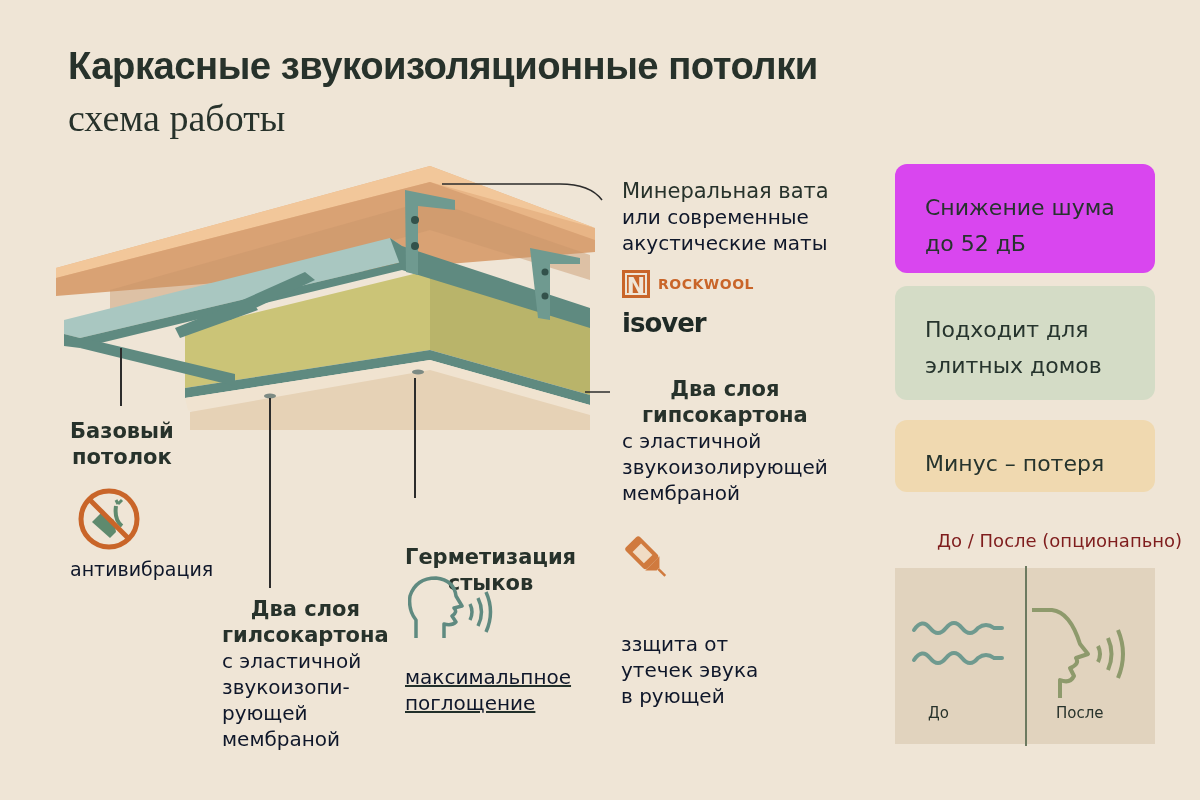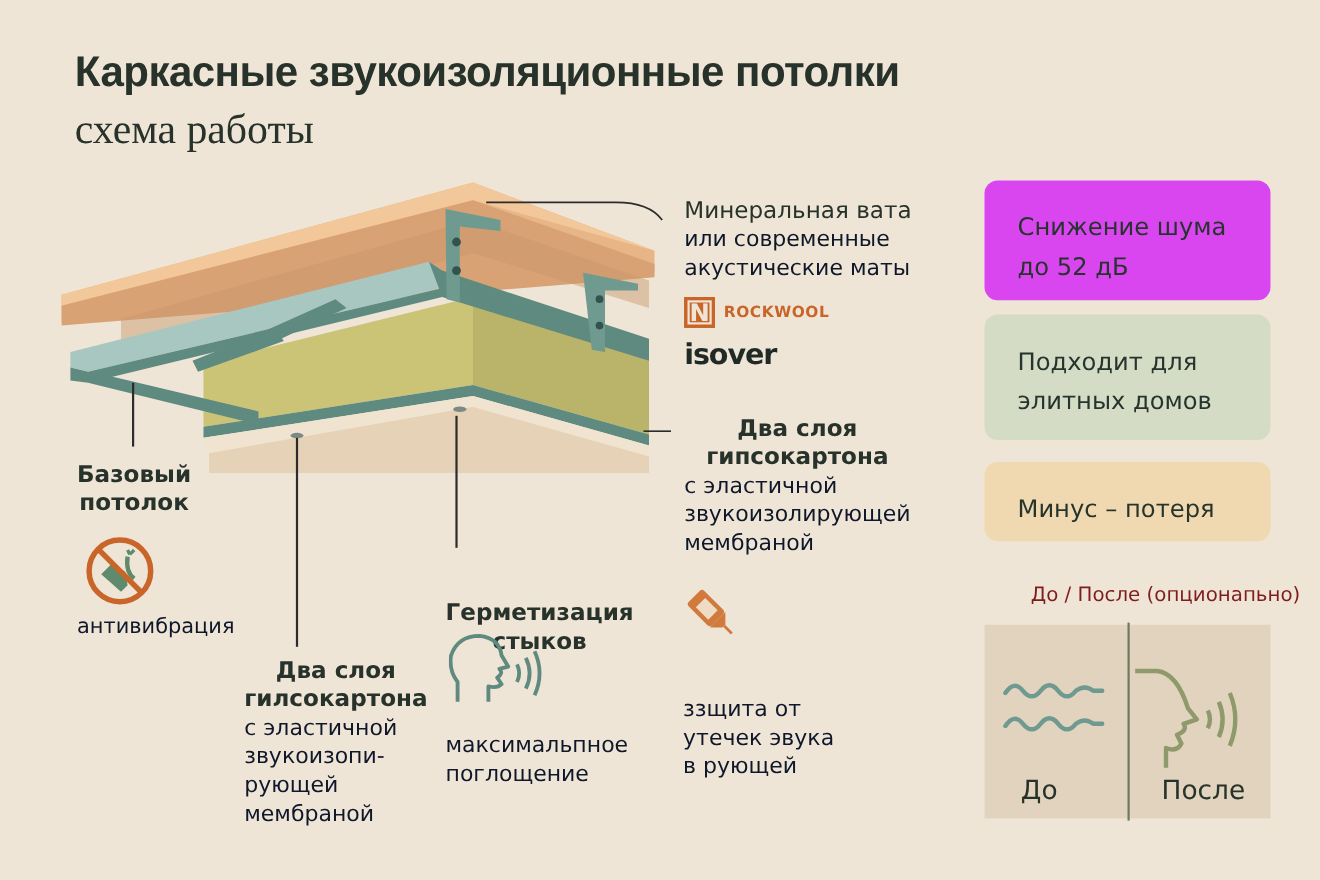--- a/index.html
+++ b/index.html
@@ -28,21 +28,21 @@
   .card {
     left: 895px; width: 260px; border-radius: 12px;
     padding: 26px 30px; font-size: 22px; line-height: 36px; color: #26342d;
   }
   .card-1 { top: 164px; height: 109px; background: #d946ef; }
   .card-2 { top: 286px; height: 114px; background: #d4dcc6; }
   .card-3 { top: 420px; height: 72px; background: #f0d9b0; }
   .ba-title { left: 937px; top: 530px; font-size: 18px; color: #7f1d1d; }
   .ba-box { left: 895px; top: 568px; width: 260px; height: 176px; background: #e1d3be; }
   .ba-divider { left: 1025px; top: 566px; width: 2px; height: 180px; background: #6c7a60; }
-  .ba-label { font-size: 24px; color: #27322b; text-align: center; }
+  .ba-label { font-size: 15px; color: #27322b; text-align: center; }
   .leader { background: #2c2c2c; }
   .rockwool { left: 622px; top: 270px; display: flex; align-items: center; gap: 8px; }
   .rockwool-n {
     width: 28px; height: 28px; background: #c96529; color: #efe5d6;
     font-weight: bold; font-size: 22px; text-align: center; line-height: 28px;
     border: 2px solid #c96529; outline: 2px solid #efe5d6; outline-offset: -5px;
   }
   .rockwool-text { color: #c96529; font-weight: bold; font-size: 14px; letter-spacing: 0.5px; }
   .isover { left: 622px; top: 308px; font-weight: bold; font-size: 26px; color: #1f2a26; letter-spacing: -1px; }
 </style>
@@ -138,21 +138,21 @@
 <div class="abs" style="left:405px;top:516px;margin-top:28px;">
   <div class="label-bold">Герметизация</div>
   <div class="label-bold">стыков</div>
 </div>
 <svg class="abs" style="left:408px;top:574px;" width="90" height="70" viewBox="0 0 90 70">
   <path d="M8,64 L8,46 Q0,36 2,22 Q8,4 28,4 Q46,6 48,22 L54,32 L46,34 Q50,38 44,42 L48,48 Q44,52 36,50 L36,64" stroke="#5f8a80" stroke-width="3.5" fill="none" stroke-linejoin="round"></path>
   <path d="M62,30 Q66,38 62,46" stroke="#5f8a80" stroke-width="3.5" fill="none"></path>
   <path d="M70,24 Q77,38 70,52" stroke="#5f8a80" stroke-width="3.5" fill="none"></path>
   <path d="M78,18 Q87,38 78,58" stroke="#5f8a80" stroke-width="3.5" fill="none"></path>
 </svg>
-<div class="abs" style="left:405px;top:664px;">
+<div class="abs" style="left:405px;top:664px;text-decoration:underline;">
   <div class="label-reg">максимальпное</div>
   <div class="label-reg">поглощение</div>
 </div>
 
 <svg class="abs" style="left:620px;top:532px;" width="52" height="50" viewBox="0 0 52 50">
   <g transform="rotate(-45 26 25)">
     <rect x="16" y="4" width="20" height="30" rx="3" fill="#d07a3e"></rect>
     <rect x="20" y="12" width="12" height="16" fill="#f0dcc4"></rect>
     <polygon points="16,34 36,34 28,42 24,42" fill="#d07a3e"></polygon>
     <rect x="25" y="42" width="2.5" height="10" fill="#d07a3e"></rect>

